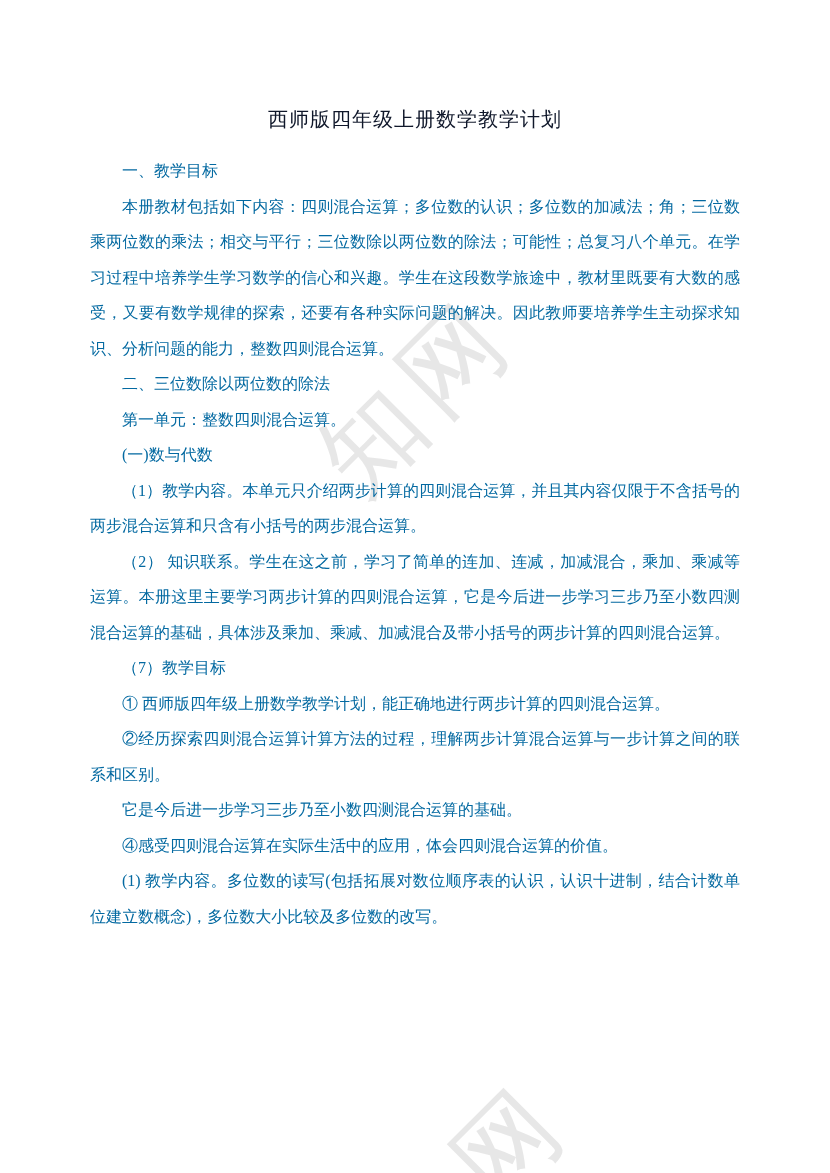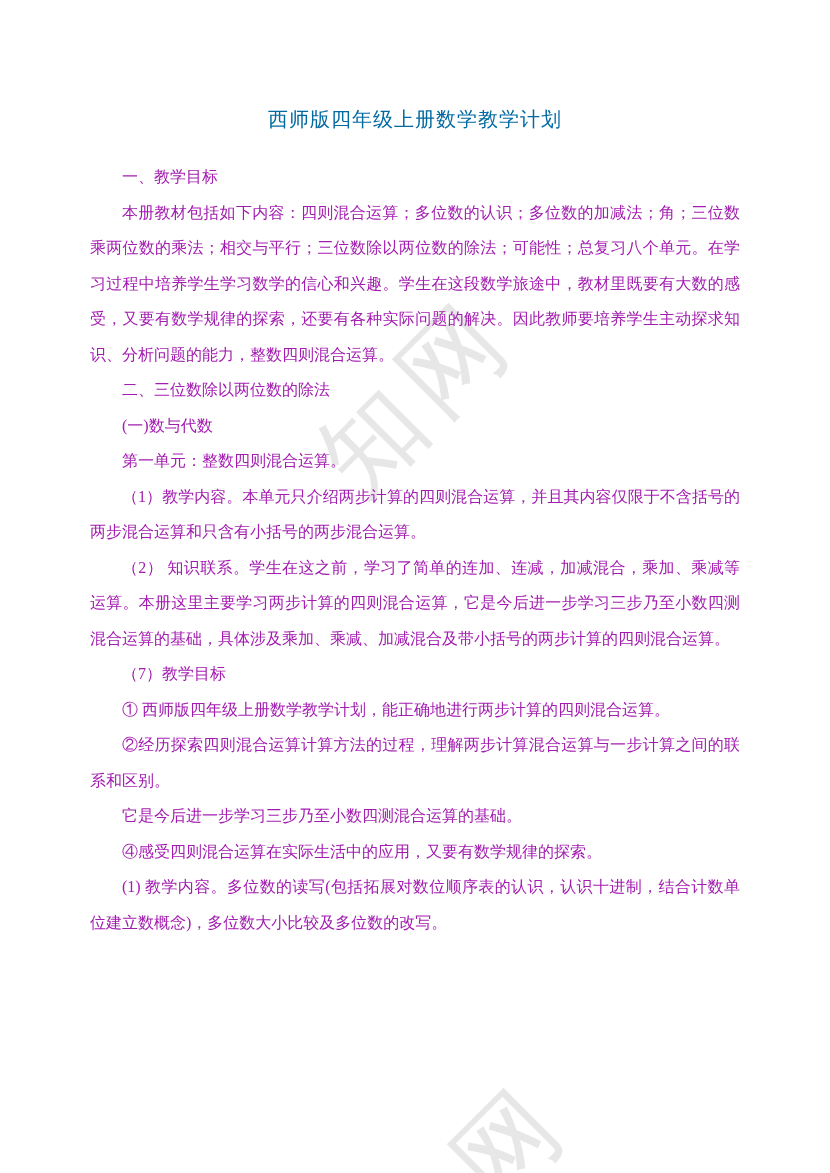--- a/index.html
+++ b/index.html
@@ -16,30 +16,30 @@
   }
   .content {
     position: relative;
     z-index: 1;
     padding: 106px 90px 0 90px;
   }
   .title {
     font-size: 20px;
     font-weight: 400;
     text-align: center;
-    color: #0369a1;
+    color: #0f172a;
     letter-spacing: 1px;
-    margin-bottom: 26px;
+    margin-bottom: 20px;
   }
   .para {
     font-size: 16px;
     line-height: 35.5px;
     text-align: justify;
     text-indent: 2em;
-    color: #a21caf;
+    color: #0369a1;
     word-break: break-all;
   }
   .watermark {
     position: absolute;
     z-index: 0;
     font-size: 100px;
     letter-spacing: 12px;
     color: rgba(185, 185, 185, 0.35);
     transform: rotate(-45deg);
     white-space: nowrap;
@@ -55,25 +55,25 @@
 <div class="page">
   <div class="watermark wm-mid">知网</div>
   <div class="watermark wm-bottom">知网</div>
 
   <div class="content">
     <h1 class="title">西师版四年级上册数学教学计划</h1>
     <div class="body-text">
         <p class="para">一、教学目标</p>
         <p class="para">本册教材包括如下内容：四则混合运算；多位数的认识；多位数的加减法；角；三位数乘两位数的乘法；相交与平行；三位数除以两位数的除法；可能性；总复习八个单元。在学习过程中培养学生学习数学的信心和兴趣。学生在这段数学旅途中，教材里既要有大数的感受，又要有数学规律的探索，还要有各种实际问题的解决。因此教师要培养学生主动探求知识、分析问题的能力，整数四则混合运算。</p>
         <p class="para">二、三位数除以两位数的除法</p>
+        <p class="para">第一单元：整数四则混合运算。</p>
         <p class="para">(一)数与代数</p>
-        <p class="para">第一单元：整数四则混合运算。</p>
         <p class="para">（1）教学内容。本单元只介绍两步计算的四则混合运算，并且其内容仅限于不含括号的两步混合运算和只含有小括号的两步混合运算。</p>
         <p class="para">（2） 知识联系。学生在这之前，学习了简单的连加、连减，加减混合，乘加、乘减等运算。本册这里主要学习两步计算的四则混合运算，它是今后进一步学习三步乃至小数四测混合运算的基础，具体涉及乘加、乘减、加减混合及带小括号的两步计算的四则混合运算。</p>
         <p class="para">（7）教学目标</p>
         <p class="para">① 西师版四年级上册数学教学计划，能正确地进行两步计算的四则混合运算。</p>
         <p class="para">②经历探索四则混合运算计算方法的过程，理解两步计算混合运算与一步计算之间的联系和区别。</p>
         <p class="para">它是今后进一步学习三步乃至小数四测混合运算的基础。</p>
-        <p class="para">④感受四则混合运算在实际生活中的应用，又要有数学规律的探索。</p>
+        <p class="para">④感受四则混合运算在实际生活中的应用，体会四则混合运算的价值。</p>
         <p class="para">(1) 教学内容。多位数的读写(包括拓展对数位顺序表的认识，认识十进制，结合计数单位建立数概念)，多位数大小比较及多位数的改写。</p>
       </div>
   </div>
 </div>
 
 </body></html>

